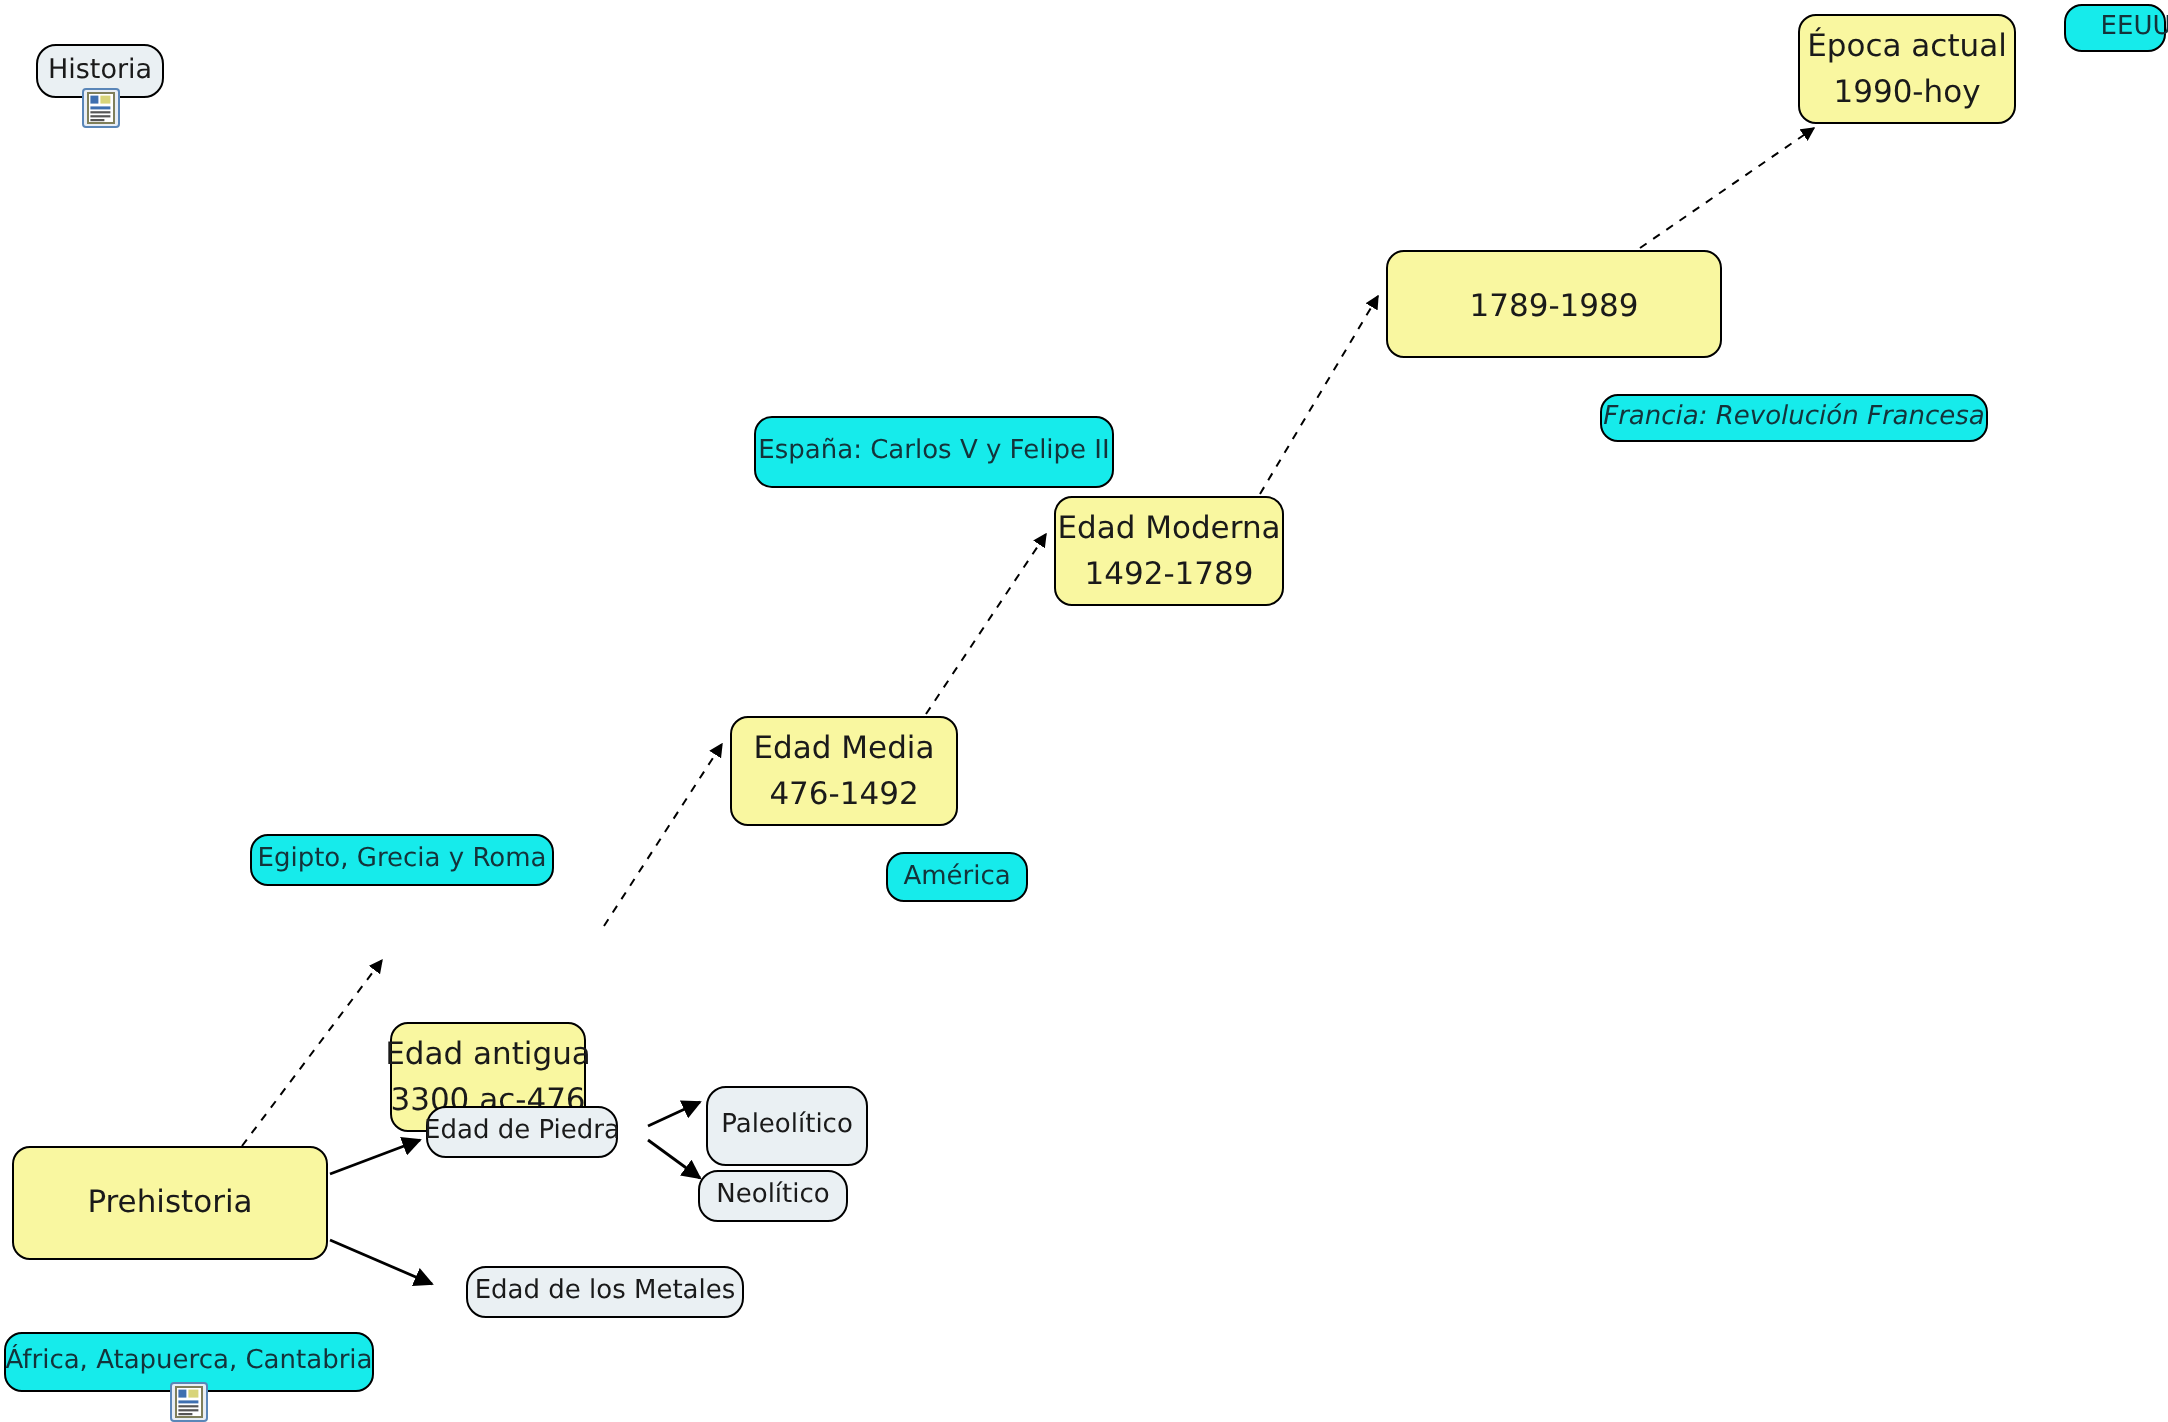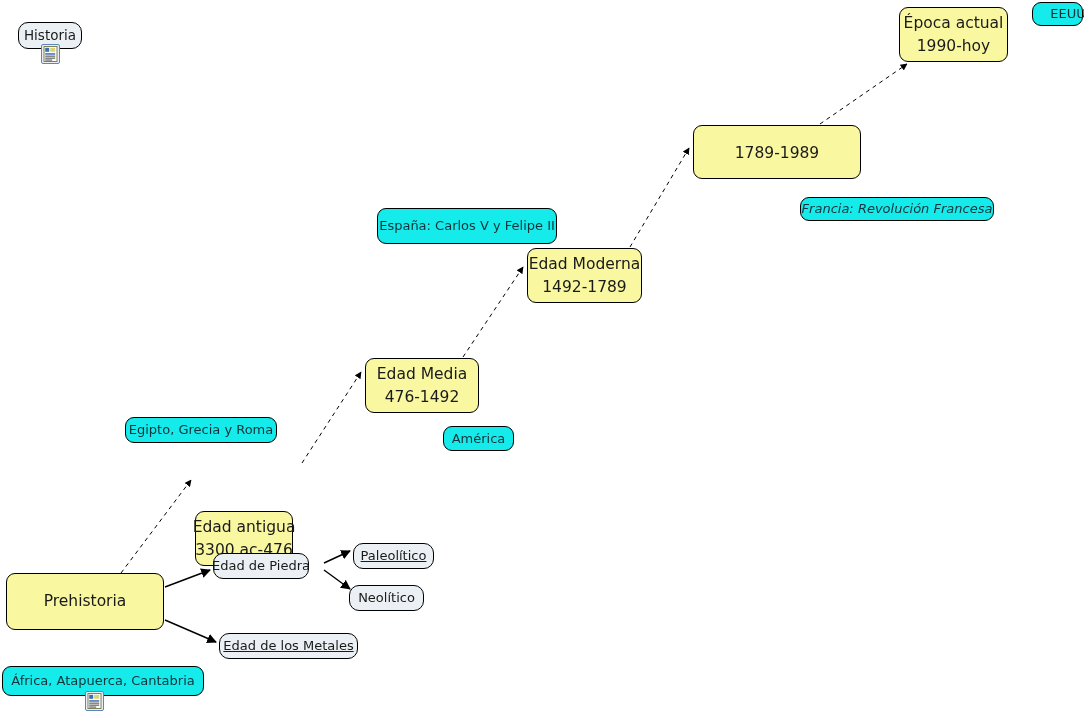--- a/index.html
+++ b/index.html
@@ -136,33 +136,33 @@
       <div class="node era" style="left: 693px; top: 125px; width: 168px; height: 54px;">
         <div class="l2">1789-1989</div>
       </div>
       <div class="node era" style="left: 899px; top: 7px; width: 109px; height: 55px;">
         <div class="l1">Época actual</div>
         <div class="l2">1990-hoy</div>
       </div>
       <div class="node sub" style="left: 213px; top: 553px; width: 96px; height: 26px;">
         <div class="l1">Edad de Piedra</div>
       </div>
-      <div class="node sub" style="left: 353px; top: 543px; width: 81px; height: 26px; text-decoration: underline;">
+      <div class="node sub" style="left: 353px; top: 543px; width: 81px; height: 40px;">
         <div class="l1">Paleolítico</div>
       </div>
       <div class="node sub" style="left: 349px; top: 585px; width: 75px; height: 26px;">
         <div class="l1">Neolítico</div>
       </div>
-      <div class="node sub" style="left: 219px; top: 633px; width: 139px; height: 26px; text-decoration: underline;">
+      <div class="node sub" style="left: 233px; top: 633px; width: 139px; height: 26px;">
         <div class="l1">Edad de los Metales</div>
       </div>
     </div>
 
   <div id="badge-layer">
-      <div class="node badge big" style="left: 2px; top: 666px; width: 202px; height: 30px;">
+      <div class="node badge big" style="left: 2px; top: 666px; width: 185px; height: 30px;">
         <span>África, Atapuerca, Cantabria</span>
       </div>
       <svg class="note-icon" viewBox="0 0 19 20" style="position: absolute; left: 85px; top: 691px;">
         <rect x="0.5" y="0.5" width="18" height="19" rx="1.5" fill="#e9eef5" stroke="#5a86b8"></rect>
         <rect x="3" y="2.5" width="13" height="15" fill="#ffffff" stroke="#7f7f5a"></rect>
         <rect x="4.2" y="3.8" width="4" height="4" fill="#3e6fb0"></rect>
         <rect x="9.2" y="3.8" width="5" height="4" fill="#d8d47a"></rect>
         <rect x="4.2" y="9.2" width="10" height="1.5" fill="#3e6fb0"></rect>
         <rect x="4.2" y="11.6" width="10" height="1.1" fill="#555555"></rect>
         <rect x="4.2" y="13.6" width="10" height="1.1" fill="#555555"></rect>

